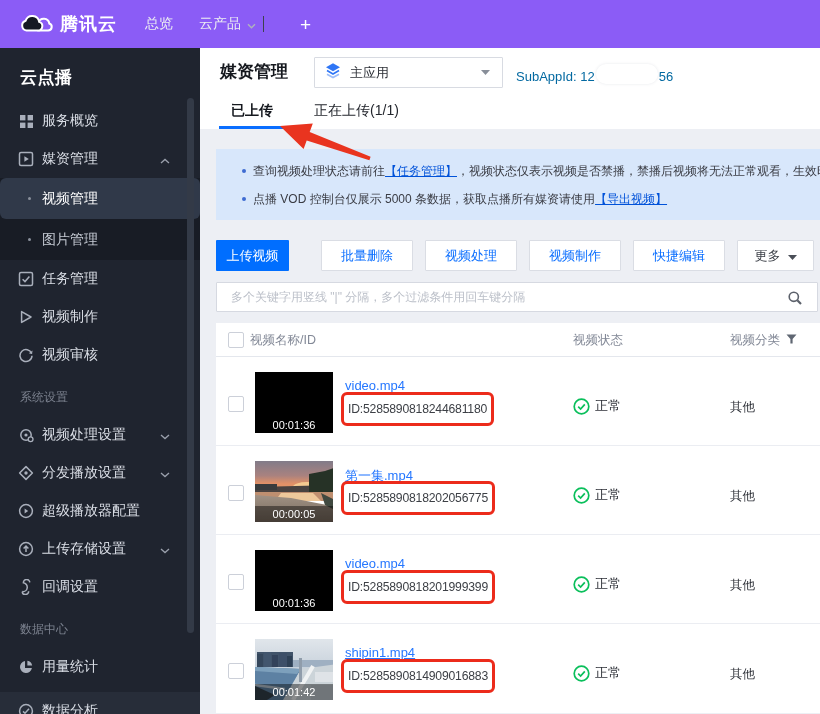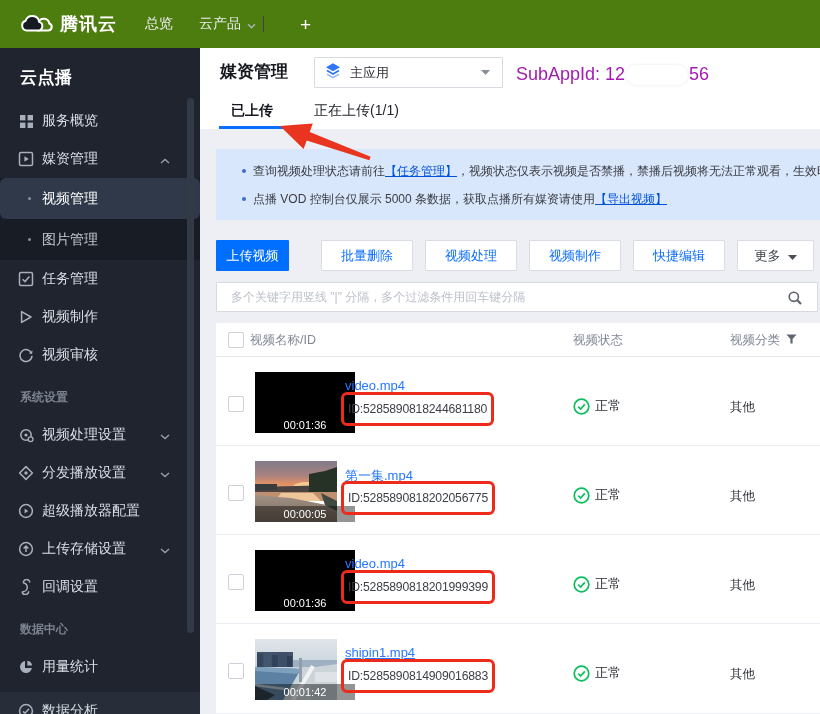--- a/index.html
+++ b/index.html
@@ -2,21 +2,21 @@
 <html><head>
 <meta charset="utf-8">
 <style>
   * { margin:0; padding:0; box-sizing:border-box; }
   html,body { width:820px; height:714px; overflow:hidden; }
   body {
     font-family:"Liberation Sans","DejaVu Sans",sans-serif;
     background:#edeff4; position:relative;
   }
   
-  .topbar { position:absolute; left:0; top:0; width:820px; height:48px; background:#4d7c0f; display:flex; align-items:center; z-index:30; }
+  .topbar { position:absolute; left:0; top:0; width:820px; height:48px; background:#8b5cf6; display:flex; align-items:center; z-index:30; }
   .brand { display:flex; align-items:center; gap:5px; margin-left:19px; }
   .brand-name { color:#fff; font-size:18px; font-weight:bold; letter-spacing:1px; }
   .topnav { display:flex; align-items:center; margin-left:28px; }
   .topnav-item { color:#eceef2; font-size:14px; display:flex; align-items:center; cursor:pointer; }
   .topnav-item + .topnav-item { margin-left:26px; }
   .top-caret { margin-left:6px; }
   .top-divider { width:1px; height:16px; background:#3c424e; margin-left:7px; margin-right:36px; }
   .top-plus { color:#fff; font-size:19px; font-weight:400; line-height:1; cursor:pointer; }
   
   .sidebar { position:absolute; left:0; top:48px; width:200px; height:666px; background:#1f242f; z-index:20; overflow:hidden; }
@@ -24,32 +24,32 @@
   .side-item { height:38px; display:flex; align-items:center; padding-left:18px; position:relative; cursor:pointer; }
   .side-item .lbl { color:#dbdfe7; font-size:14px; margin-left:8px; }
   .side-icon { width:16px; height:16px; flex:0 0 16px; display:flex; align-items:center; justify-content:center; }
   .side-chevron { position:absolute; right:30px; top:50%; transform:translateY(-50%); }
   .submenu { background:#181c25; }
   .sub-item { height:41px; display:flex; align-items:center; padding-left:28px; cursor:pointer; position:relative;border-radius:6px; }
   .sub-item .dot { width:3px; height:3px; background:#8b919d; border-radius:50%; margin-right:11px; }
   .sub-item .lbl { color:#c6cbd4; font-size:14px; }
   .sub-item.active { background:#303949; }
   .sub-item.active .lbl { color:#ffffff; }
-  .side-section { color:#7c828f; font-size:12px; line-height:12px; padding:17px 0 13px 20px;font-weight:bold; }
+  .side-section { color:#7c828f; font-size:12px; line-height:12px; padding:17px 0 13px 20px; }
   .side-item.partial { background:#272d39; height:38px; margin-top:6px; }
   .side-scrollbar { position:absolute; right:6px; top:50px; width:7px; height:535px; background:#333a47; border-radius:3.5px; }
   
   .main { position:absolute; left:200px; top:48px; width:620px; height:666px; overflow:hidden; background:#edeff4; }
   .page-header { position:absolute; left:0; top:0; width:620px; height:44px; background:#fff; }
   .page-title { position:absolute; left:20px; top:12px; font-size:17px; font-weight:bold; color:#15181e; }
   .app-select { position:absolute; left:114px; top:9px; width:189px; height:31px; border:1px solid #d8dbe2; border-radius:1px; background:#fff; display:flex; align-items:center; cursor:pointer; }
   .app-select .sel-icon { margin-left:9px; }
   .app-select .sel-text { font-size:13px; color:#2c2f36; margin-left:8px; }
   .app-select .sel-caret { position:absolute; right:12px; top:12px; line-height:0; }
-  .subapp { position:absolute; left:316px; top:16px; font-size:18px; color:#a21caf; display:flex; align-items:center; }
+  .subapp { position:absolute; left:316px; top:16px; font-size:13px; color:#0369a1; display:flex; align-items:flex-end; }
   .subapp .blob { width:62px; height:20px; background:#fff; border-radius:10px; margin:0 1px; box-shadow:0 0 3px rgba(120,130,150,.18); }
   
   .tabbar { position:absolute; left:0; top:44px; width:620px; height:37px; background:#fff; }
   .tab { position:absolute; top:0; height:37px; display:flex; align-items:center; justify-content:center; font-size:14px; cursor:pointer; }
   .tab1 { left:19px; width:66px; color:#15181e; font-weight:bold; }
   .tab1 .underline { position:absolute; left:0; bottom:0; width:66px; height:3px; background:#0a6eff; }
   .tab2 { left:111px; width:91px; color:#23262d; font-weight:normal; }
   
   .content { position:absolute; left:0; top:81px; width:620px; height:585px; background:#edeff4; }
   .banner { position:absolute; left:16px; top:20px; width:930px; height:71px; background:#d8e7fb; padding:8px 0 0 37px; }
@@ -74,21 +74,21 @@
   .table { position:absolute; left:16px; top:194px; width:930px; background:#fff; }
   .thead { position:relative; height:34px; border-bottom:1px solid #e4e7ed; }
   .th { position:absolute; top:0; height:34px; display:flex; align-items:center; font-size:12.5px; color:#828896; }
   .th-name{left:34px;} .th-status{left:357px;} .th-cat{left:514px;}
   .funnel { margin-left:6px; }
   .checkbox { position:absolute; width:16px; height:16px; background:#fff; border:1px solid #ccd0d9; border-radius:2px; cursor:pointer; }
   .thead .checkbox { left:12px; top:9px; }
   .trow { position:relative; height:89px; border-bottom:1px solid #ebedf2; }
   .trow:last-child { border-bottom:none; }
   .trow .checkbox { left:12px; top:39px; }
-  .thumb { position:absolute; left:39px; top:15px; width:100px; height:61px; overflow:hidden; }
+  .thumb { position:absolute; left:39px; top:15px; width:78px; height:61px; overflow:hidden; }
   .thumb .dur { position:absolute; left:0; bottom:0; width:100%; text-align:center; color:#fff; font-size:11px; line-height:16px; }
   .thumb.shade .dur { background:rgba(0,0,0,.42); }
   .thumb.black { background:#000; }
   .vname { position:absolute; left:129px; top:21px; font-size:13px; color:#2577ff; cursor:pointer; }
   .vname.und { text-decoration:underline; }
   .idbox { position:absolute; left:125px; top:35px; border:3px solid #ec2b1b; border-radius:6px; padding:0 4px; display:inline-flex; align-items:center; height:34px; }
   .idbox .idtxt { font-size:12.2px; color:#3d4046; white-space:nowrap; letter-spacing:-0.2px; }
   .vstatus { position:absolute; left:357px; top:40px; display:flex; align-items:center; }
   .vstatus .stxt { font-size:13px; color:#2e3138; margin-left:5px; }
   .vcat { position:absolute; left:514px; top:42px; font-size:12.5px; color:#2e3138; }

